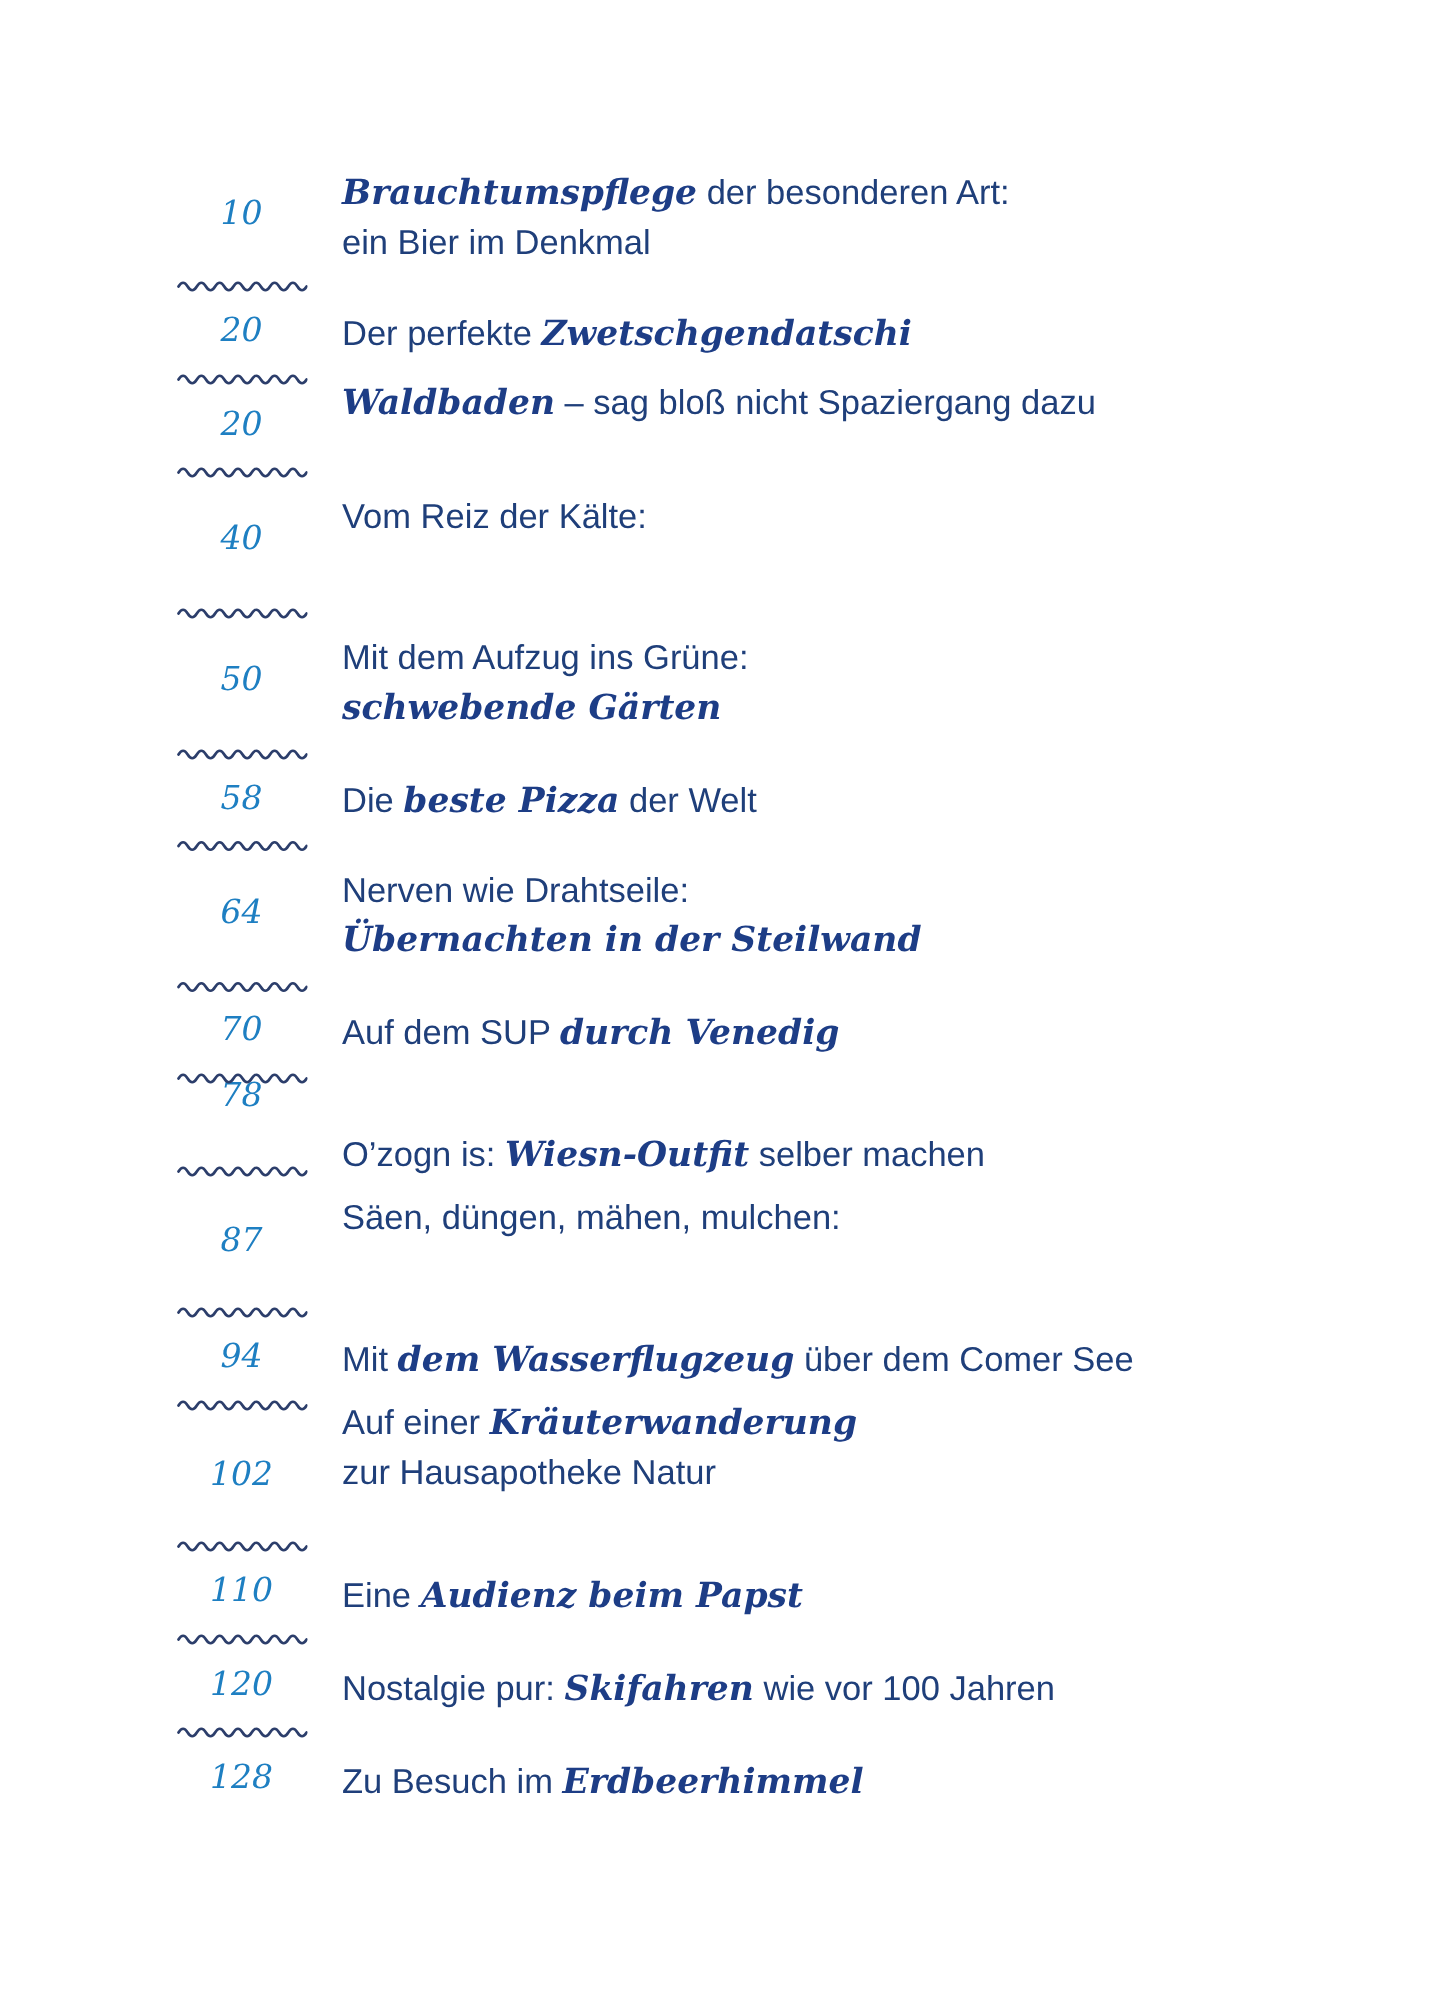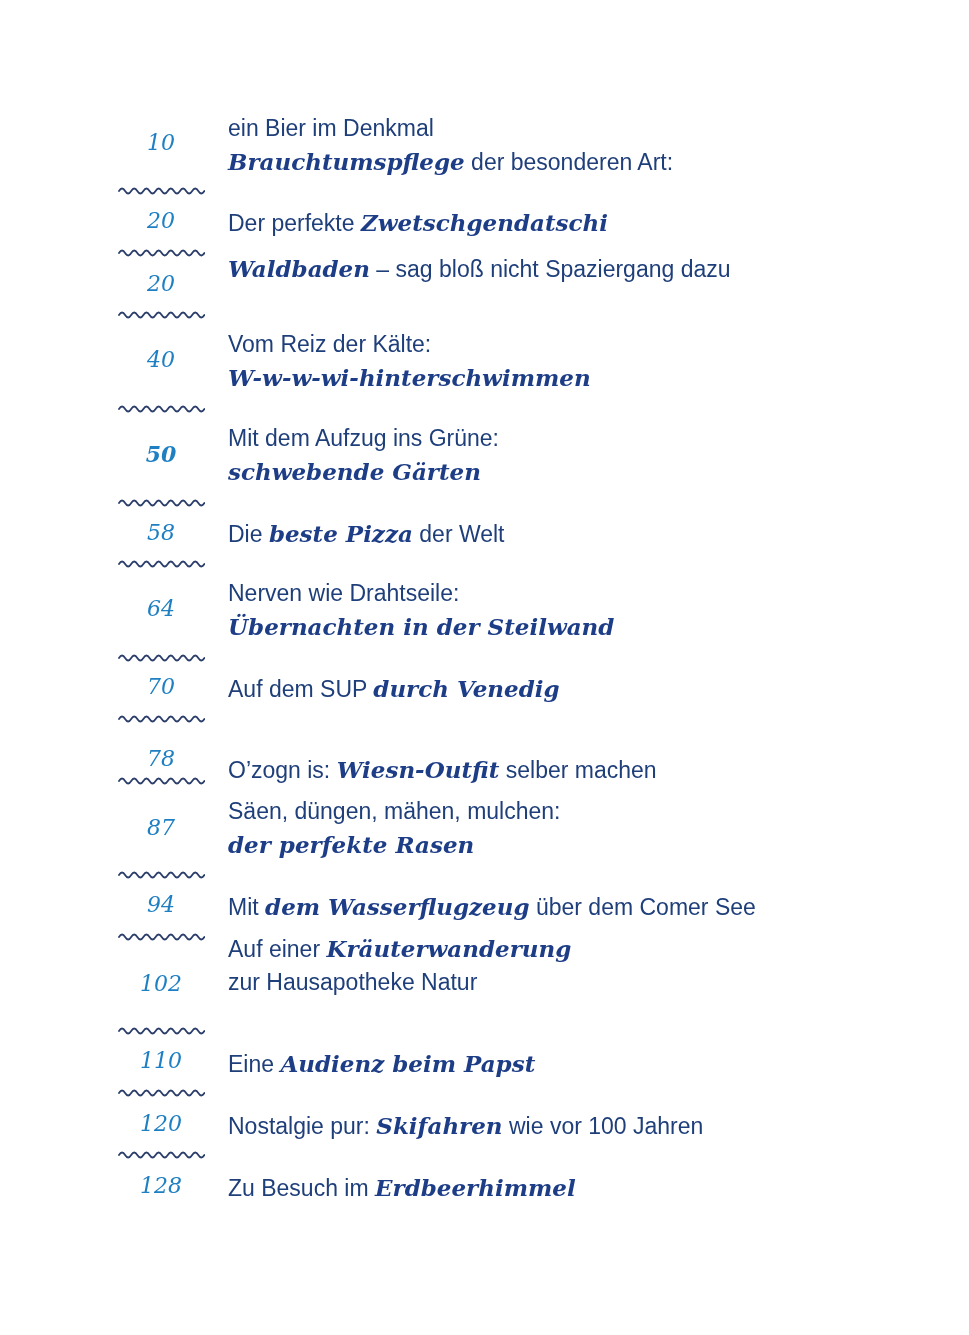--- a/index.html
+++ b/index.html
@@ -19,62 +19,60 @@
       font-family: "DejaVu Serif", serif; font-style: italic; font-weight: bold; color: #1d3d86; font-size: 23px;
     }
     .wave { position: absolute; left: 118px; width: 87px; height: 12px; }
   </style>
 </head>
 <body>
 
 <div class="toc" id="toc">
     <div class="num" style="top: 130px; color: rgb(30, 127, 194);">10</div>
     <div class="title" style="top: 112px;">
+      <div><span class="script">Brauchtumspflege</span><span> der besonderen Art:</span></div>
       <div><span>ein Bier im Denkmal</span></div>
-      <div><span class="script">Brauchtumspflege</span><span> der besonderen Art:</span></div>
     </div>
     <div class="num" style="top: 208px; color: rgb(30, 127, 194);">20</div>
     <div class="title" style="top: 206px;">
       <div><span>Der perfekte </span><span class="script">Zwetschgendatschi</span></div>
     </div>
     <div class="num" style="top: 271px; color: rgb(30, 127, 194);">20</div>
     <div class="title" style="top: 252px;">
       <div><span class="script">Waldbaden</span><span> – sag bloß nicht Spaziergang dazu</span></div>
     </div>
     <div class="num" style="top: 347px; color: rgb(30, 127, 194);">40</div>
     <div class="title" style="top: 328px;">
       <div><span>Vom Reiz der Kälte:</span></div>
-      <div><span class="script">W-w-w-wi-hinterschwimmen</span></div>
     </div>
-    <div class="num" style="top: 441px; color: rgb(30, 127, 194); font-weight: bold;">50</div>
+    <div class="num" style="top: 441px; color: rgb(30, 127, 194);">50</div>
     <div class="title" style="top: 422px;">
       <div><span>Mit dem Aufzug ins Grüne:</span></div>
       <div><span class="script">schwebende Gärten</span></div>
     </div>
     <div class="num" style="top: 520px; color: rgb(30, 127, 194);">58</div>
     <div class="title" style="top: 517px;">
       <div><span>Die </span><span class="script">beste Pizza</span><span> der Welt</span></div>
     </div>
     <div class="num" style="top: 596px; color: rgb(30, 127, 194);">64</div>
     <div class="title" style="top: 577px;">
       <div><span>Nerven wie Drahtseile:</span></div>
       <div><span class="script">Übernachten in der Steilwand</span></div>
     </div>
     <div class="num" style="top: 674px; color: rgb(30, 127, 194);">70</div>
     <div class="title" style="top: 672px;">
       <div><span>Auf dem SUP </span><span class="script">durch Venedig</span></div>
     </div>
-    <div class="num" style="top: 746px; color: rgb(30, 127, 194);">78</div>
+    <div class="num" style="top: 718px; color: rgb(30, 127, 194);">78</div>
     <div class="title" style="top: 734px; margin-top: 19px;">
       <div><span>O’zogn is: </span><span class="script">Wiesn-Outfit</span><span> selber machen</span></div>
     </div>
     <div class="num" style="top: 815px; color: rgb(30, 127, 194);">87</div>
     <div class="title" style="top: 795px;">
       <div><span>Säen, düngen, mähen, mulchen:</span></div>
-      <div><span class="script">der perfekte Rasen</span></div>
     </div>
     <div class="num" style="top: 892px; color: rgb(30, 127, 194);">94</div>
     <div class="title" style="top: 890px;">
       <div><span>Mit </span><span class="script">dem Wasserflugzeug</span><span> über dem Comer See</span></div>
     </div>
     <div class="num" style="top: 971px; color: rgb(30, 127, 194);">102</div>
     <div class="title" style="top: 932px;">
       <div><span>Auf einer </span><span class="script">Kräuterwanderung</span></div>
       <div><span>zur Hausapotheke Natur</span></div>
     </div>

